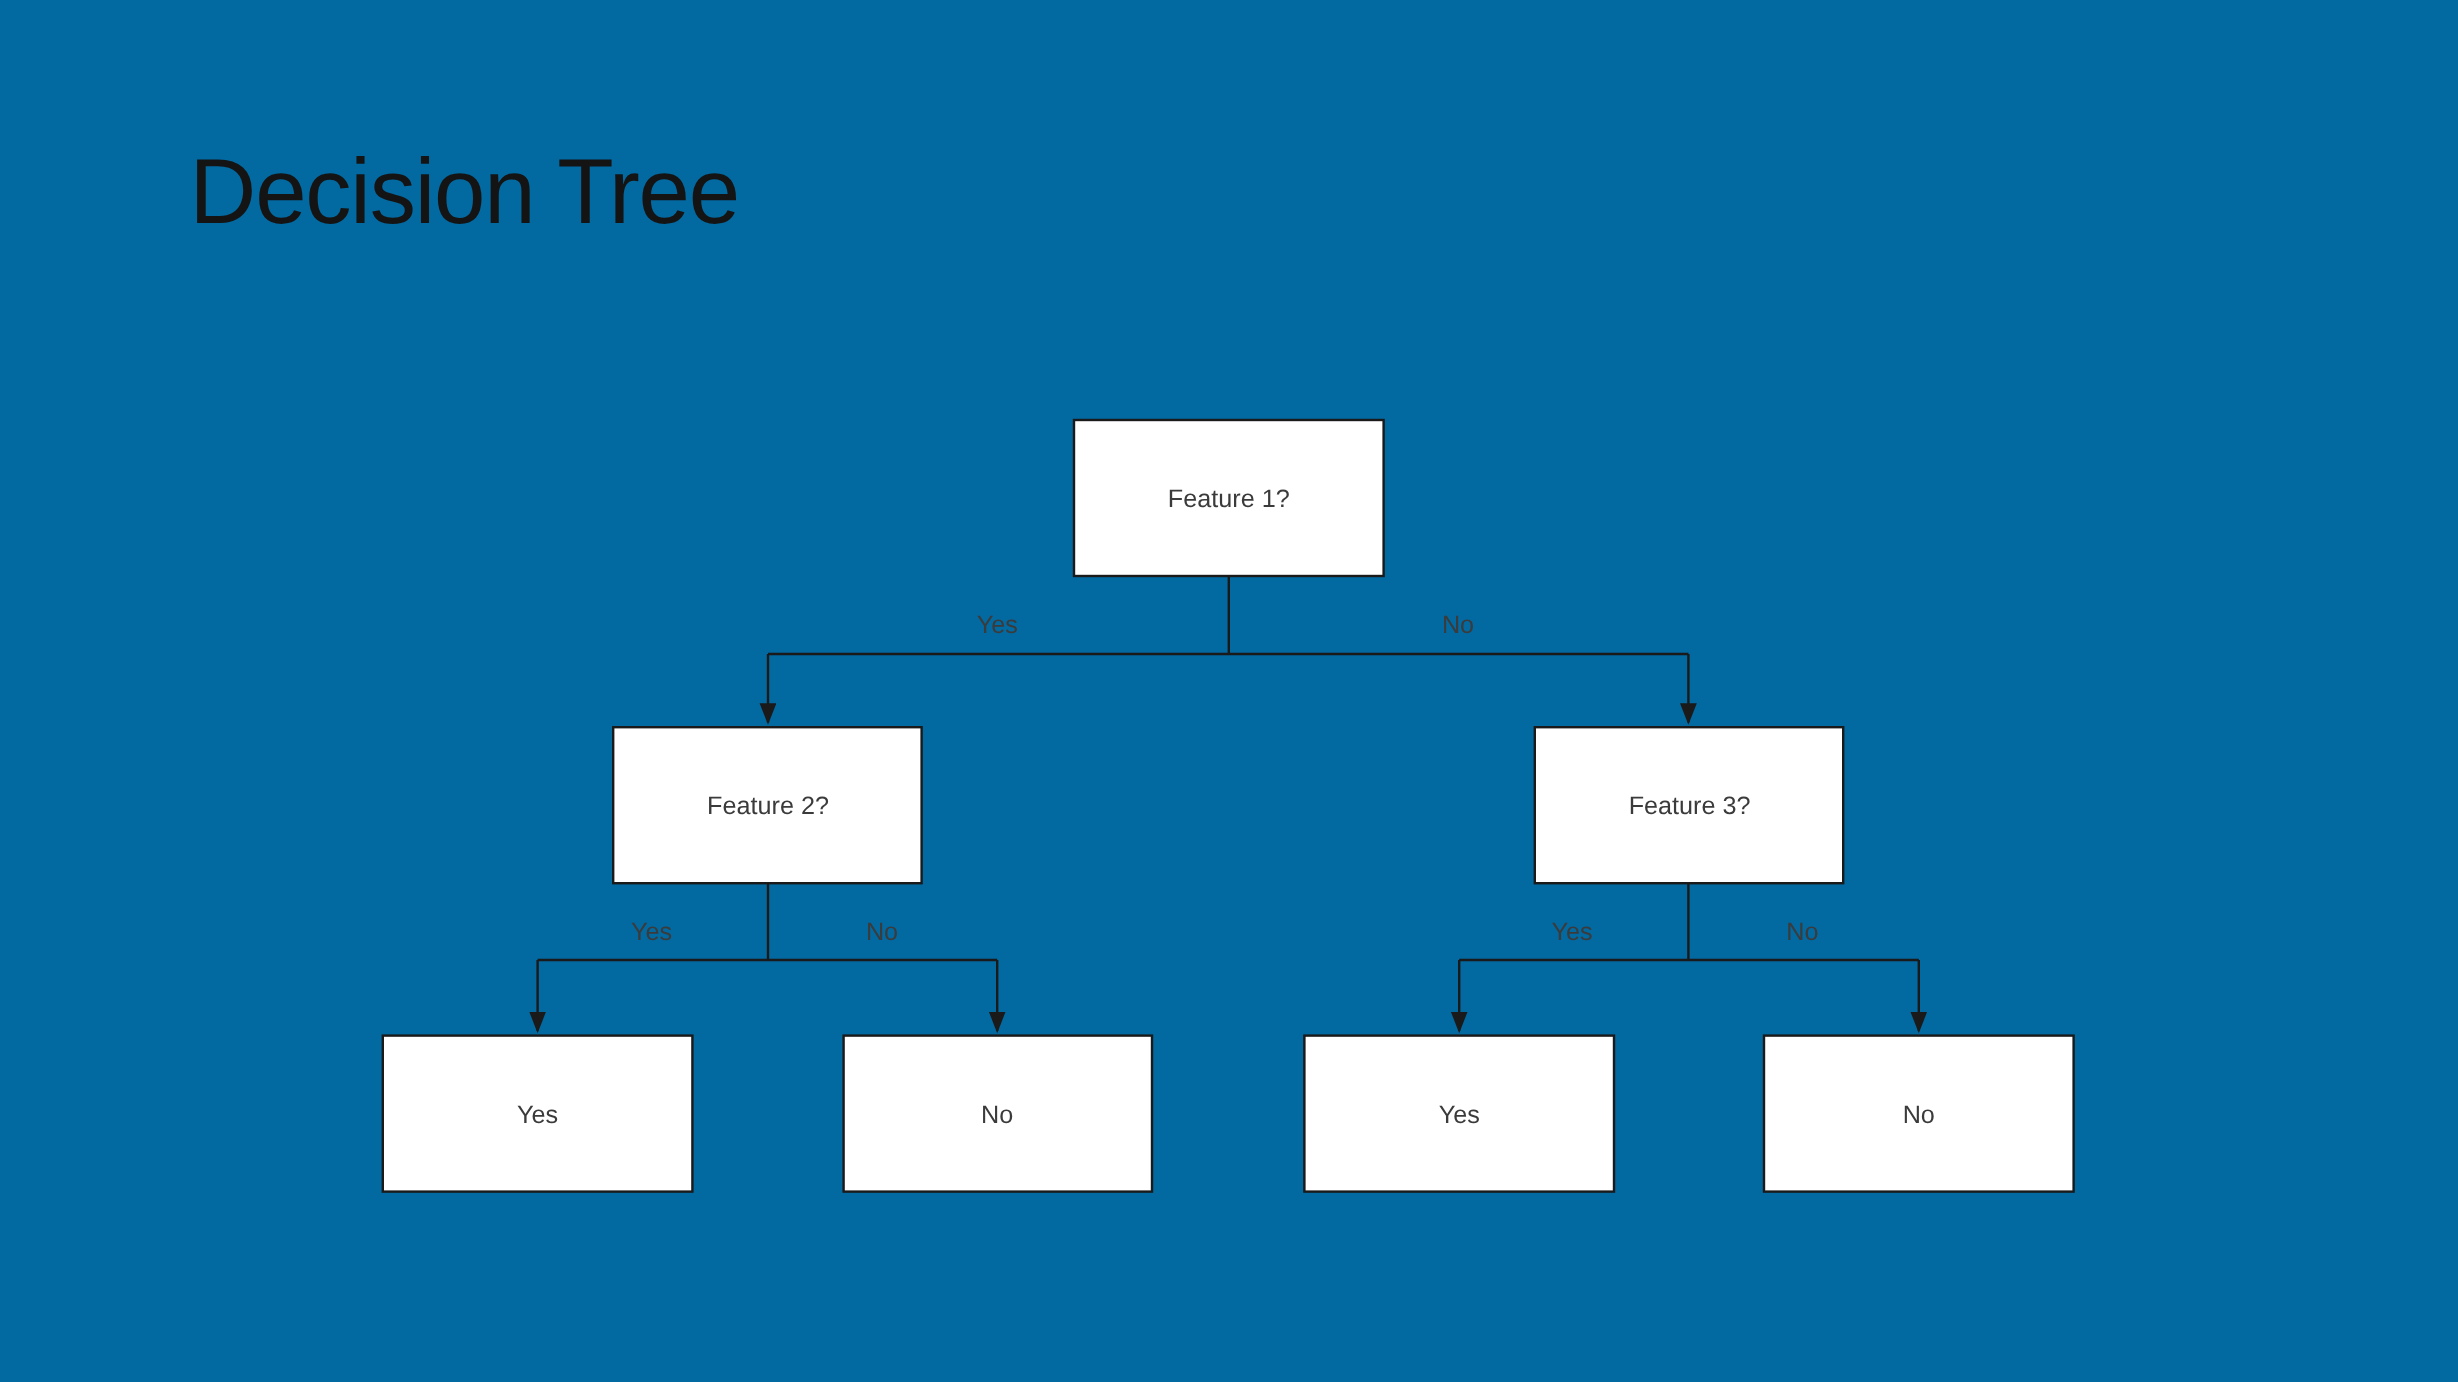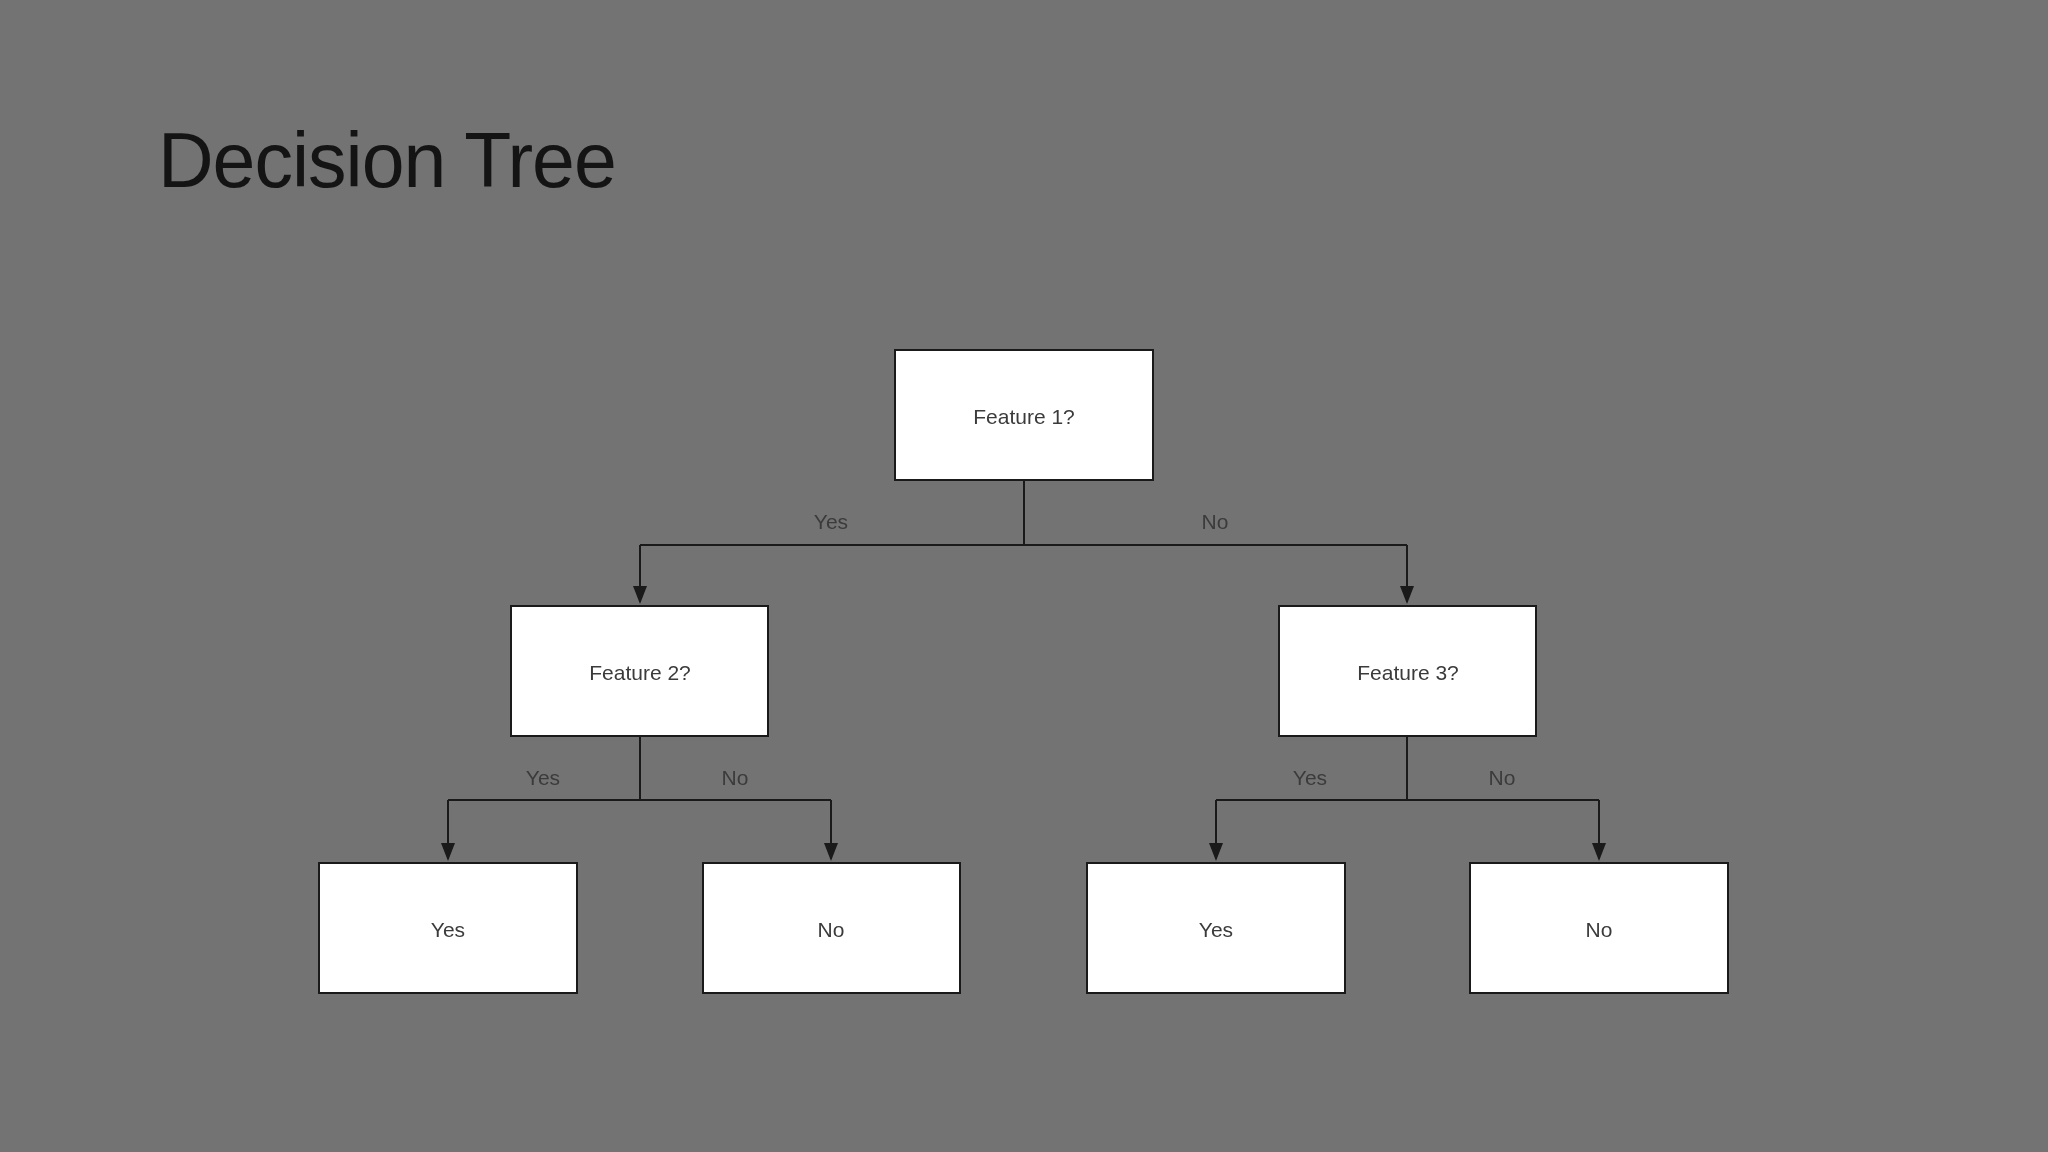--- a/index.html
+++ b/index.html
@@ -4,21 +4,21 @@
 <style>
   html, body {
     margin: 0;
     padding: 0;
     background: #ffffff;
   }
   .slide {
     position: relative;
     width: 2048px;
     height: 1152px;
-    background: #737373;
+    background: #0369a1;
     overflow: hidden;
     font-family: "Liberation Sans", sans-serif;
   }
   .slide-title {
     position: absolute;
     left: 158px;
     top: 118px;
     margin: 0;
     font-family: "Liberation Sans", "DejaVu Sans", sans-serif;
     font-size: 77px;

